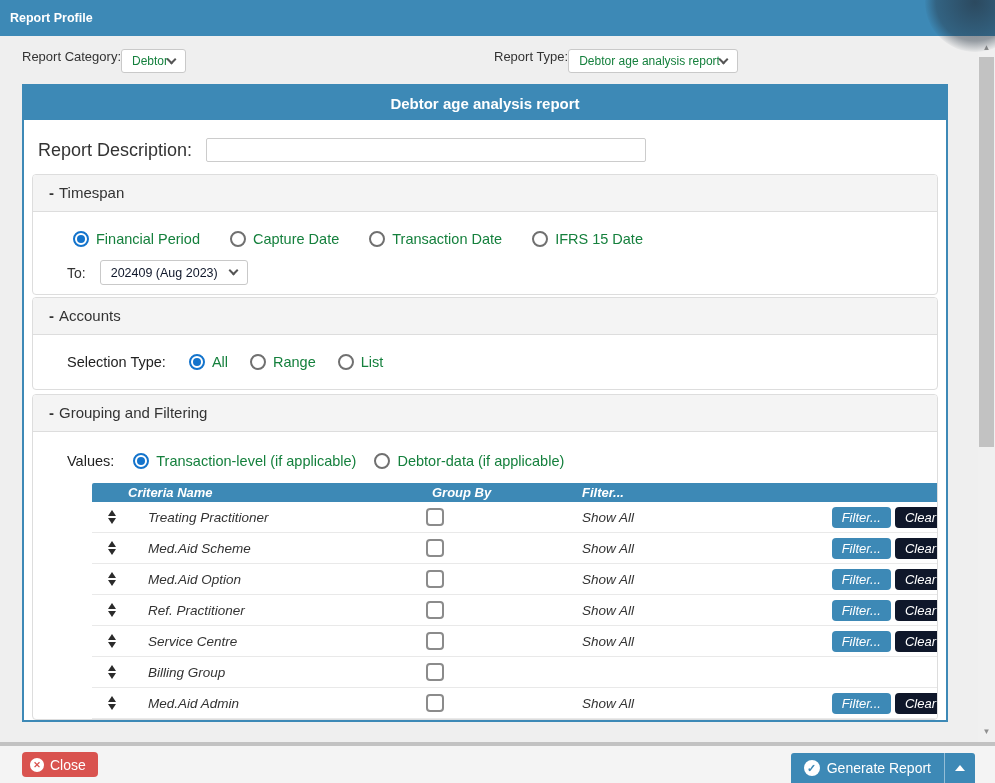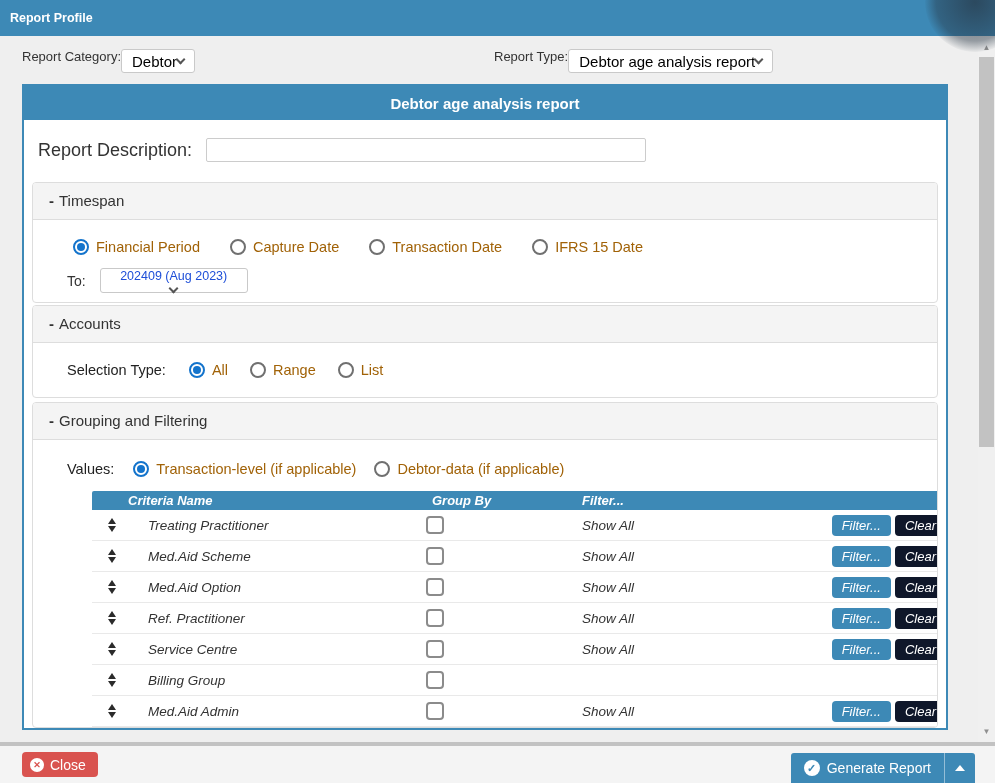--- a/index.html
+++ b/index.html
@@ -23,21 +23,21 @@
 
   
   .form-row { display:flex; padding:13px 0 0 22px; }
   .form-col { display:flex; flex-direction:row; }
   .form-col.cat { width:458px; margin-right:14px; }
   .form-col.typ { width:451px; }
   .form-label { font-size:13px; color:#333; margin-bottom:7px; }
   .select {
     background:#fff; border:1px solid #c9c9c9; border-radius:3px; height:24px;
     display:flex; align-items:center; justify-content:space-between;
-    padding:0 10px; font-size:15px; color:#000000; cursor:pointer;
+    padding:0 10px; font-size:12px; color:#15803d; cursor:pointer;
   }
   .chevron { width:7px; height:7px; border-right:2px solid #555; border-bottom:2px solid #555;
     transform:rotate(45deg); margin-top:-4px; flex:none; }
 
   
   .panel { margin:11px 0 0 22px; width:926px; border:2px solid #3d89b6; background:#fff; }
   .panel-header { height:34px; background:#3d89b6; position:relative; display:flex; align-items:center; }
   .blank-btn { margin-left:14px; height:27px; width:212px; background:#fbfbfb;
     border:1px solid #c9c9c9; border-radius:3px; display:flex; align-items:stretch; cursor:pointer; z-index:2; }
   .blank-main { flex:1; display:flex; align-items:center; justify-content:center;
@@ -45,38 +45,38 @@
   .blank-caret { width:31px; border-left:1px solid #d5d5d5; display:flex; align-items:center; justify-content:center; }
   .caret-down { width:0; height:0; border-left:4px solid transparent; border-right:4px solid transparent; border-top:5px solid #3d89b6; }
   .panel-title { position:absolute; left:0; right:0; text-align:center; color:#fff; font-weight:bold; font-size:15px; }
 
   .panel-body { padding:18px 6px 0 6px; background:#fff; }
   .desc-row { display:flex; align-items:center; padding-left:8px; }
   .desc-label { font-size:18px; color:#333; margin-right:14px; }
   .desc-input { width:440px; height:24px; border:1px solid #ccc; border-radius:2px; font-size:13px; padding:0 6px; outline:none; }
 
   
-  .section { border:1px solid #ddd; border-radius:4px; margin:20px 2px 0 2px; overflow:hidden; background:#fff; }
+  .section { border:1px solid #ddd; border-radius:4px; margin:12px 2px 0 2px; overflow:hidden; background:#fff; }
   .section.accounts { margin-top:2px; }
   .section.grouping { margin-top:4px; }
   .section-header { background:#f4f4f4; border-bottom:1px solid #ddd; padding:9px 16px; font-size:15px; color:#333; line-height:18px; }
   .section-header .dash { font-weight:bold; margin-right:5px; }
 
   .radio-item { display:flex; align-items:center; cursor:pointer; }
   .radio { width:16px; height:16px; border-radius:50%; border:2px solid #707070; background:#fff; position:relative; flex:none; }
   .radio.selected { border-color:#1474cc; }
   .radio.selected::after { content:""; position:absolute; left:2px; top:2px; width:8px; height:8px; border-radius:50%; background:#1474cc; }
-  .radio-label { font-size:14.5px; color:#a16207; margin-left:7px; white-space:nowrap; }
+  .radio-label { font-size:14.5px; color:#15803d; margin-left:7px; white-space:nowrap; }
 
   .ts-body { padding:18px 16px 9px 34px; }
   .ts-radios { display:flex; align-items:center; margin-left:6px; height:18px; }
   .ts-radios .radio-item { margin-right:30px; }
   .to-row { margin-top:12px; display:flex; align-items:center; height:25px; }
   .to-label { font-size:14px; color:#333; margin-right:14px; }
-  .to-select { width:148px; height:25px; font-size:12.5px; color:#1d4ed8;flex-direction:column; }
+  .to-select { width:148px; height:25px; font-size:12.5px; color:#0f172a; }
 
   .acc-body { padding:18px 16px 18px 34px; display:flex; align-items:center; height:54px; }
   .inline-label { font-size:14.5px; color:#222; margin-right:23px; white-space:nowrap; }
   .acc-radios { display:flex; align-items:center; }
   .acc-radios .radio-item { margin-right:22px; }
 
   .gf-body { padding:20px 0 0 34px; }
   .values-row { display:flex; align-items:center; height:18px; }
   .values-row .inline-label { margin-right:19px; }
   .gf-radios { display:flex; align-items:center; }

